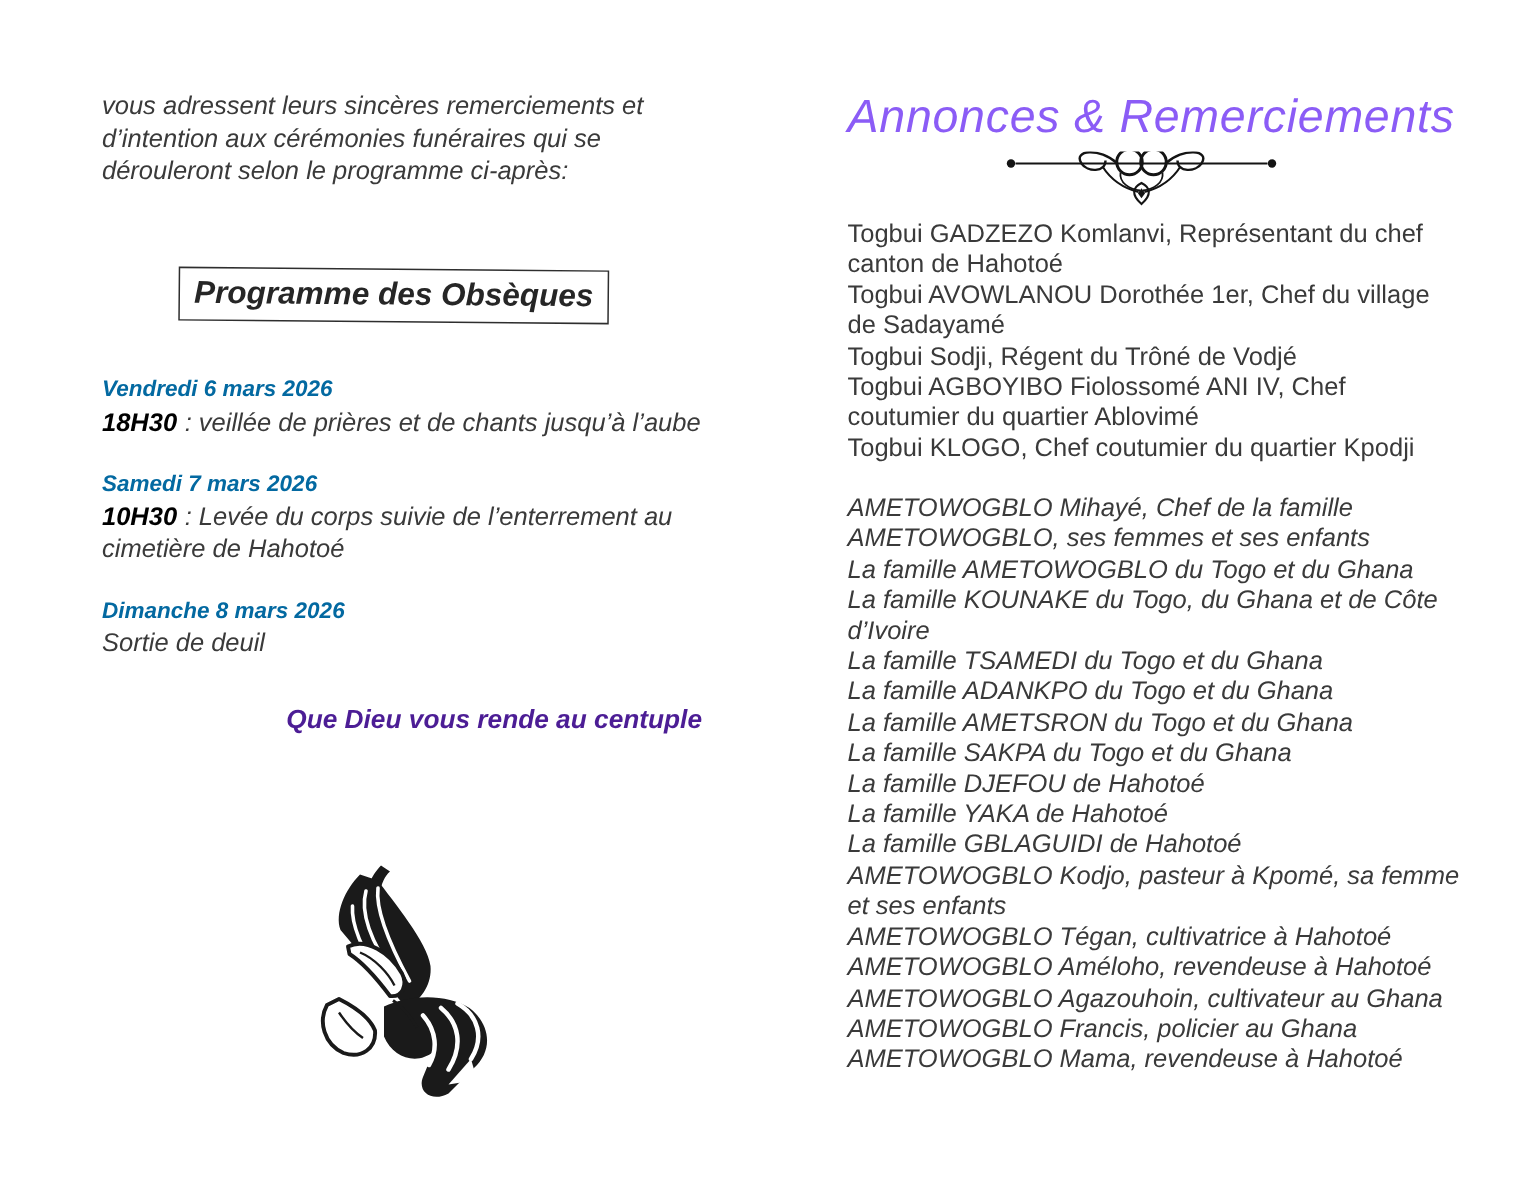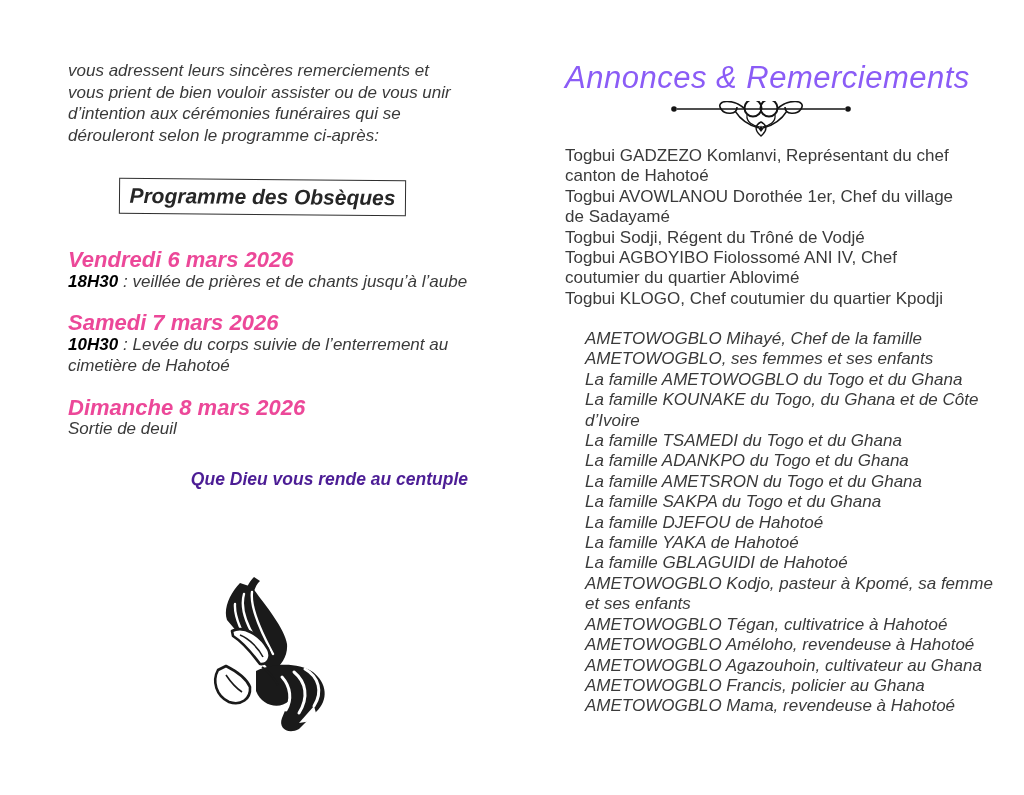--- a/index.html
+++ b/index.html
@@ -7,42 +7,41 @@
         font-family:"Liberation Sans", sans-serif;color:#3a3a3a;padding-left:40px;}
   .abs{position:absolute;}
   .line{white-space:nowrap;}
 
   
   #intro{left:68px;top:60px;width:420px;font-size:17px;line-height:21.5px;font-style:italic;}
   #program-box{left:119px;top:179px;width:285px;height:34px;border:1.6px solid #2e2e2e;
                background:#fff;transform:rotate(0.5deg);display:flex;align-items:center;justify-content:center;}
   #program-box .boxtitle{font-size:21px;font-weight:bold;font-style:italic;color:#262626;white-space:nowrap;}
   #schedule{left:68px;top:249px;width:430px;font-style:italic;font-size:17px;line-height:21.5px;}
-  .day{font-weight:bold;font-size:22px;color:#ec4899;}
+  .day{font-weight:bold;font-size:15px;color:#0369a1;}
   .entry{margin-bottom:20px;}
   .time{font-weight:bold;margin-right:5px;color:#000000;}
   #blessing{left:68px;top:468px;width:400px;text-align:right;font-weight:bold;font-style:italic;
             font-size:17.5px;line-height:22px;color:#4c1d95;}
   #hands{left:202px;top:573px;}
 
   
   #rp-title{left:565px;top:60px;width:392px;text-align:center;font-size:31px;font-style:italic;
             color:#8b5cf6;letter-spacing:0.5px;white-space:nowrap;}
   #ornament{left:663px;top:101px;}
   #dignitaries{left:565px;top:146px;width:430px;font-size:17px;line-height:20.4px;}
-  #families{left:565px;top:329px;width:430px;font-style:italic;font-size:17px;line-height:20.4px;margin-left:20px;}
+  #families{left:565px;top:329px;width:430px;font-style:italic;font-size:17px;line-height:20.4px;}
 </style>
 </head>
 <body>
 
 <div id="page">
 
   <div id="intro" class="abs">
       <div class="line">vous adressent leurs sincères remerciements et</div>
-      <div class="line">vous prient de bien vouloir assister ou de vous unir</div>
       <div class="line">d’intention aux cérémonies funéraires qui se</div>
       <div class="line">dérouleront selon le programme ci-après:</div>
     </div>
 
   <div id="program-box" class="abs">
     <span class="boxtitle">Programme des Obsèques</span>
   </div>
 
   <div id="schedule" class="abs">
     <div class="entry">

